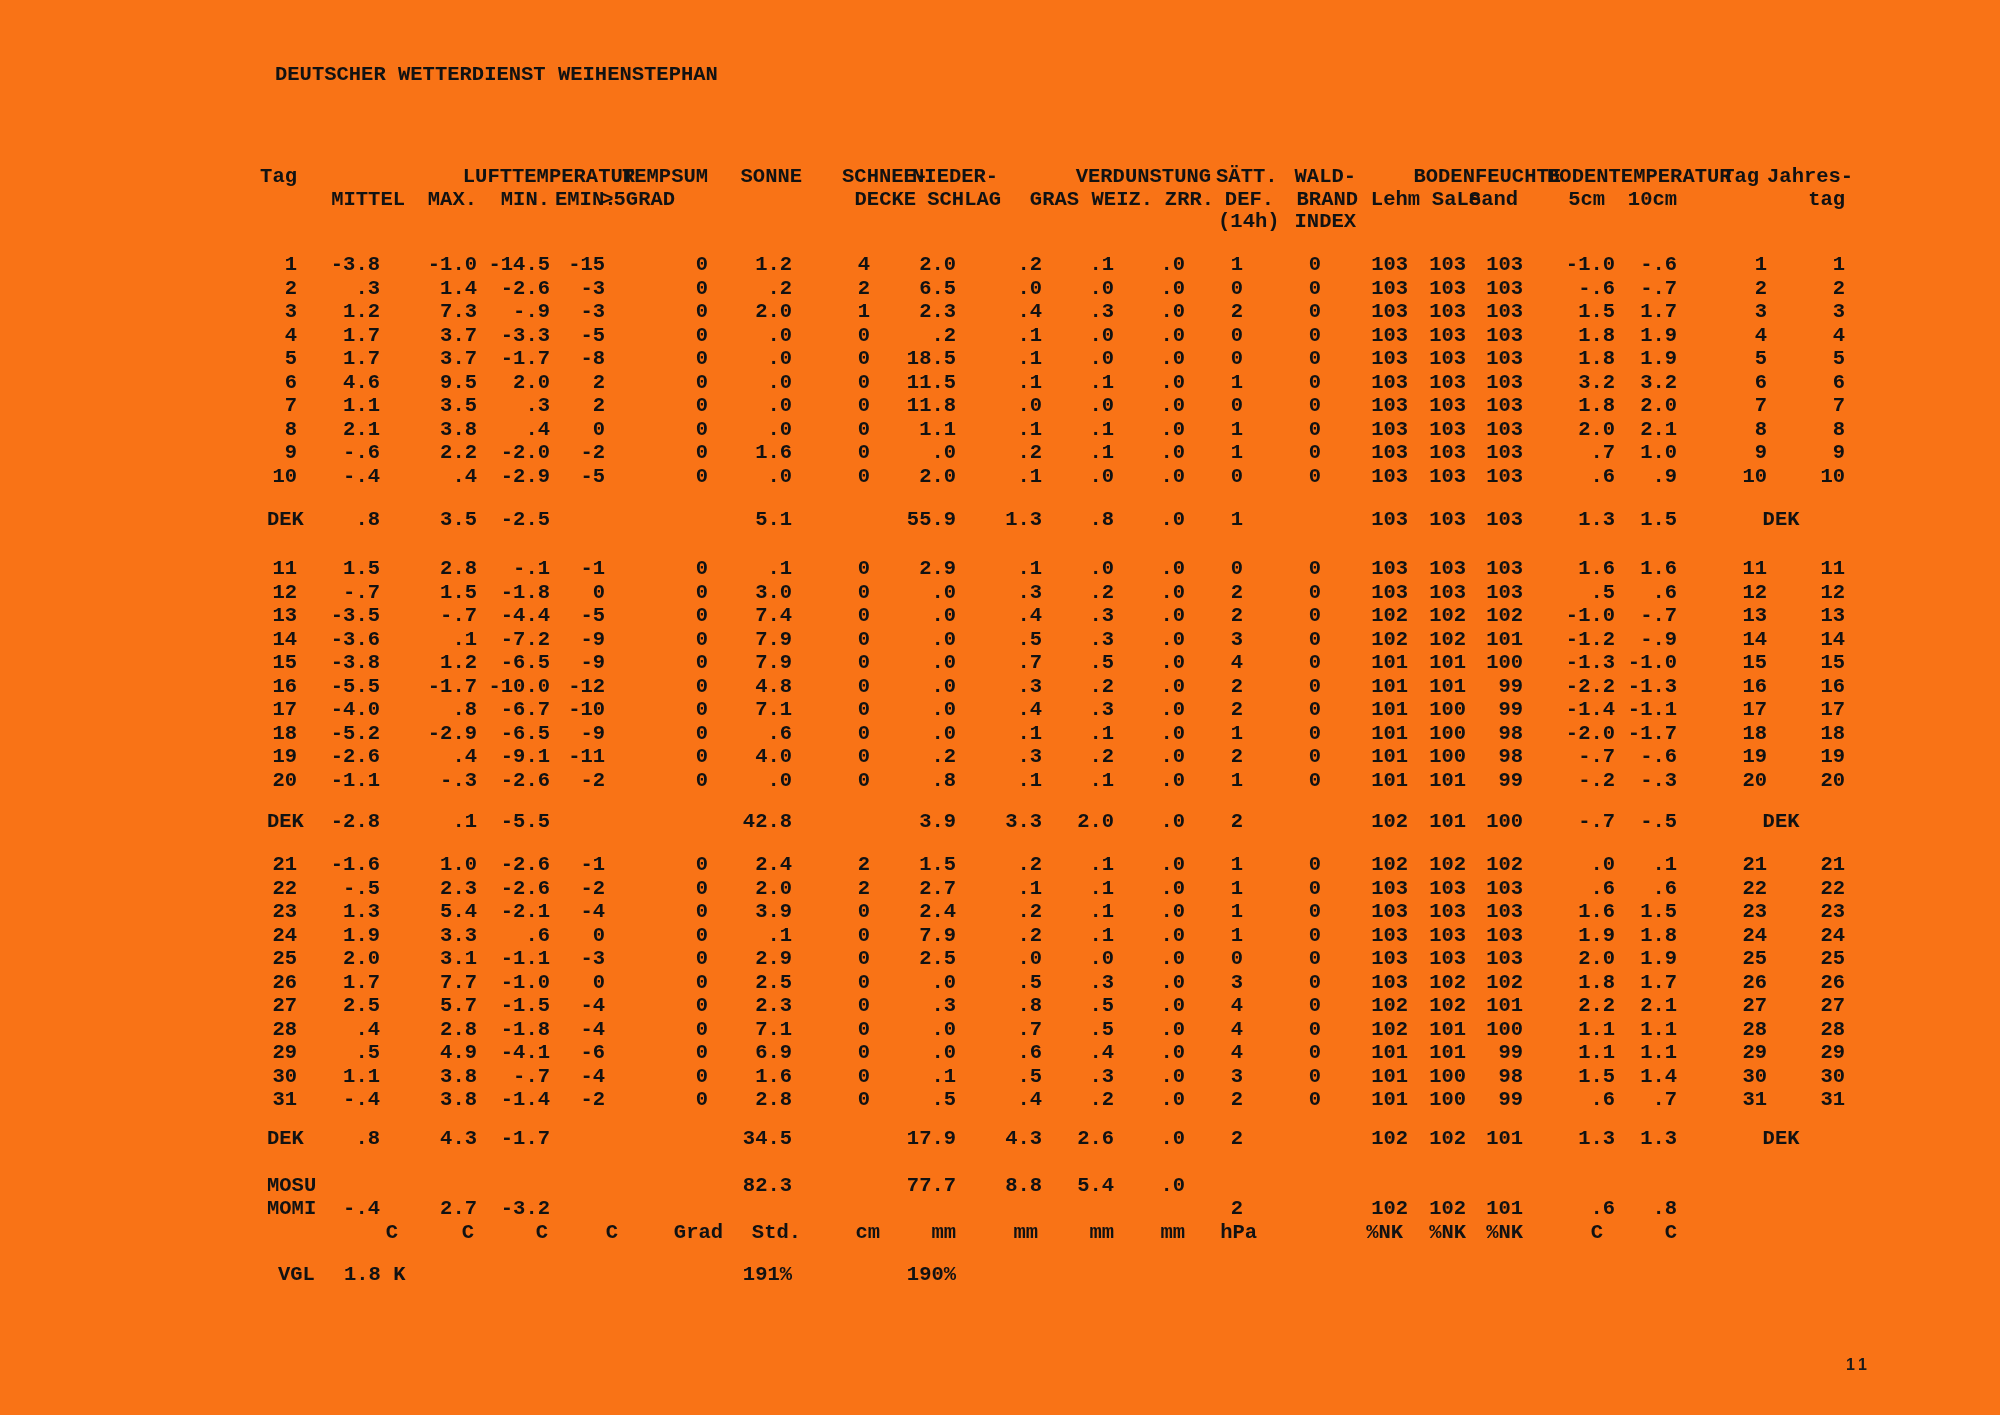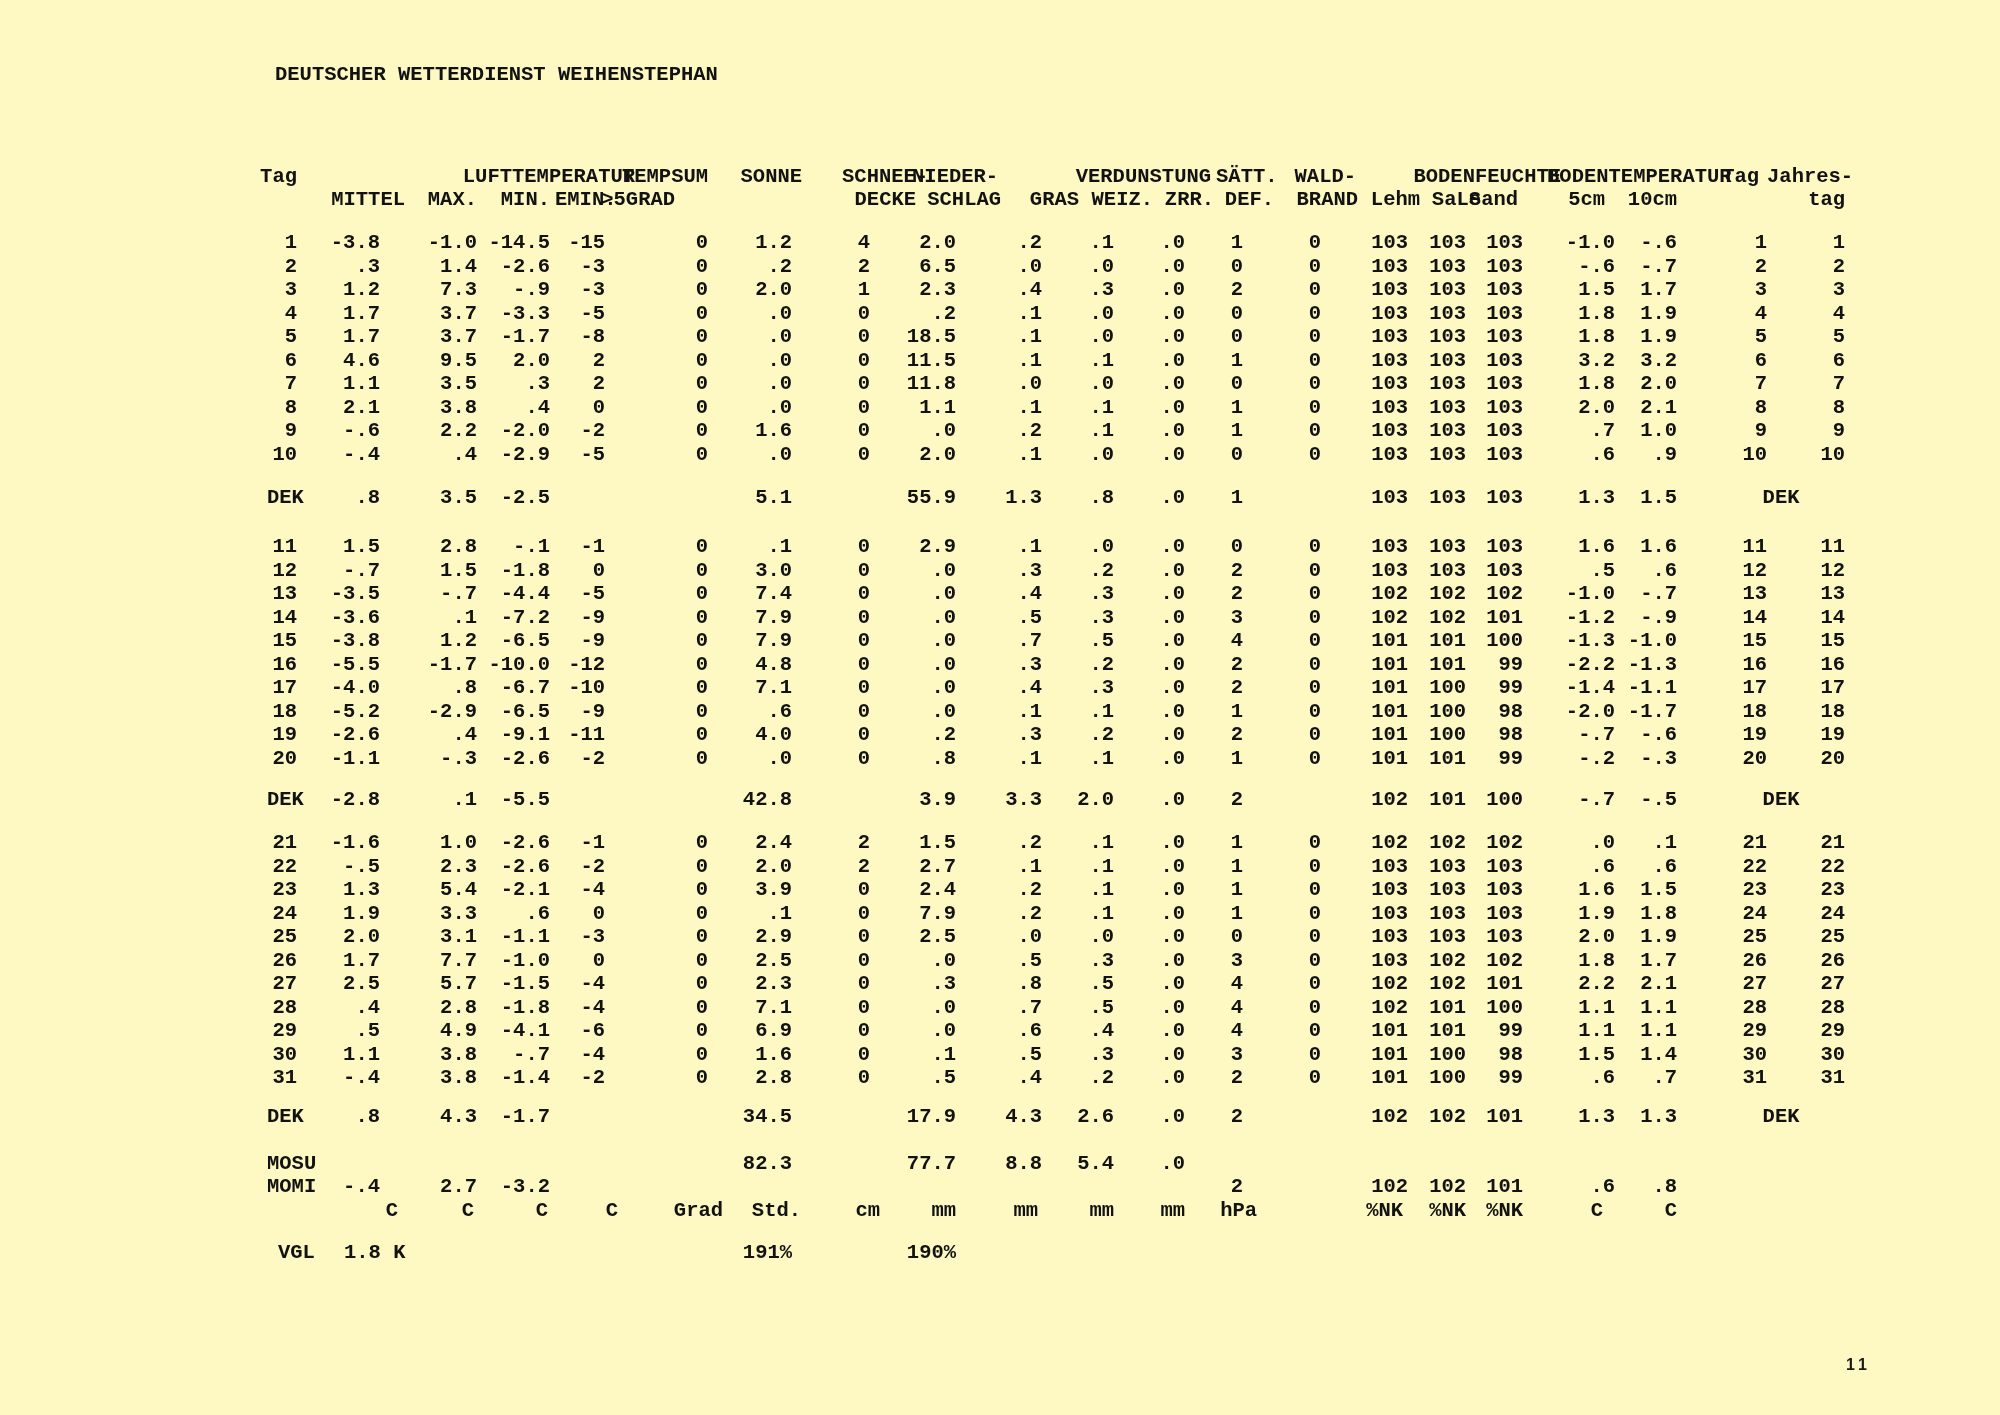--- a/index.html
+++ b/index.html
@@ -1,17 +1,17 @@
 <!DOCTYPE html>
 <html><head>
 <meta charset="utf-8">
 <style>
   html,body{margin:0;padding:0;background:#ffffff;}
   .page{
-    position:relative;width:2000px;height:1415px;background:#fef9c3;
+    position:relative;width:2000px;height:1415px;background:#f97316;
     font-family:"Liberation Mono","DejaVu Sans Mono",monospace;
     font-weight:700;color:#121212;overflow:hidden;
   }
   .letterhead{position:absolute;left:275px;top:63px;font-size:20.5px;white-space:pre;}
   .subline{position:absolute;top:117px;left:0;width:2000px;height:24px;font-size:20.5px;}
   .subline .doc-title{position:absolute;left:447px;white-space:pre;}
   .subline .doc-period{position:absolute;left:620px;white-space:pre;}
   .subline .doc-station{position:absolute;left:850px;white-space:pre;}
   table.klima{
     position:absolute;left:216px;top:165px;width:1629px;
@@ -101,20 +101,26 @@
         <th><span class="shift" style="transform:translateX(31px)">DEF.</span></th>
         <th><span class="shift" style="transform:translateX(37px)">BRAND</span></th>
         <th><span class="shift" style="transform:translateX(12px)">Lehm</span></th>
         <th><span class="shift" style="transform:translateX(15px)">SaLe</span></th>
         <th><span class="shift" style="transform:translateX(-5px)">Sand</span></th>
         <th><span class="shift" style="transform:translateX(-10px)">5cm</span></th>
         <th><span class="shift">10cm</span></th>
         <th></th>
         <th><span class="shift">tag</span></th>
       </tr>
+      <tr>
+        <th colspan="12"></th>
+        <th><span class="shift" style="transform:translateX(33px)">(14h)</span></th>
+        <th><span class="shift" style="transform:translateX(35px)">INDEX</span></th>
+        <th colspan="7"></th>
+      </tr>
     </thead>
     <tbody id="tbody">
         <tr class="sp">
           <td colspan="21" style="height: 20px;"></td>
         </tr>
         <tr>
           <td>1</td>
           <td>-3.8</td>
           <td>-1.0</td>
           <td>-14.5</td>

